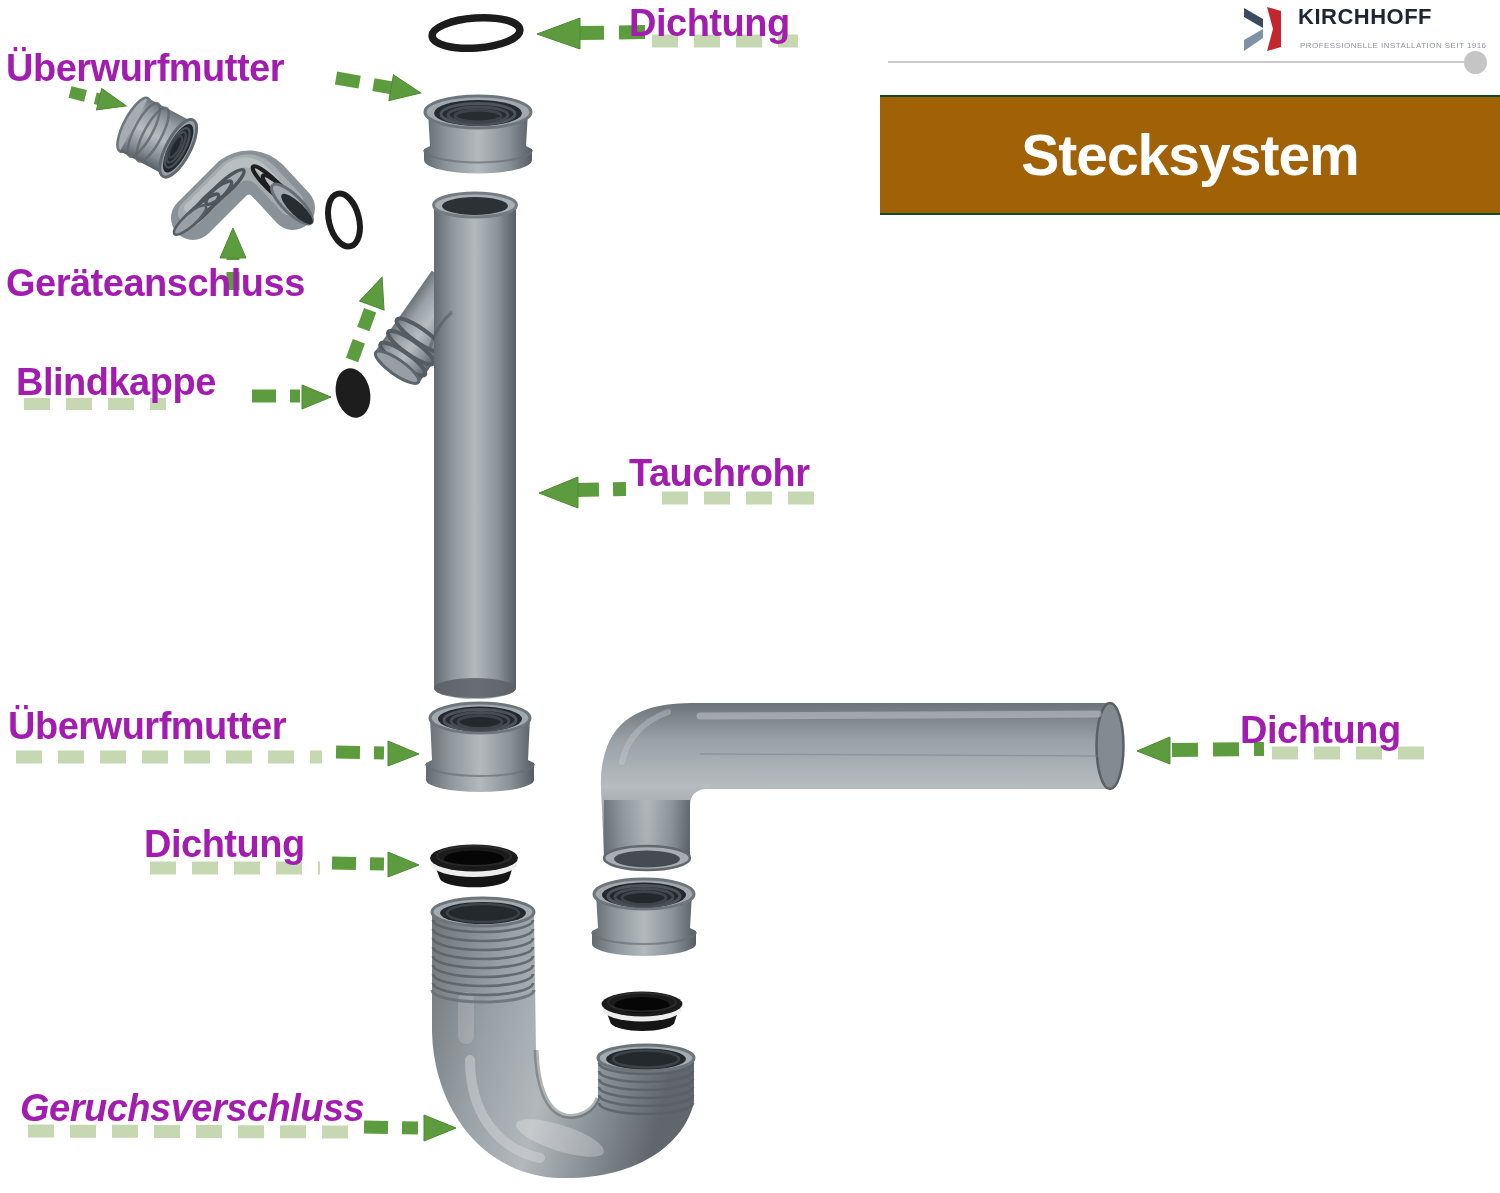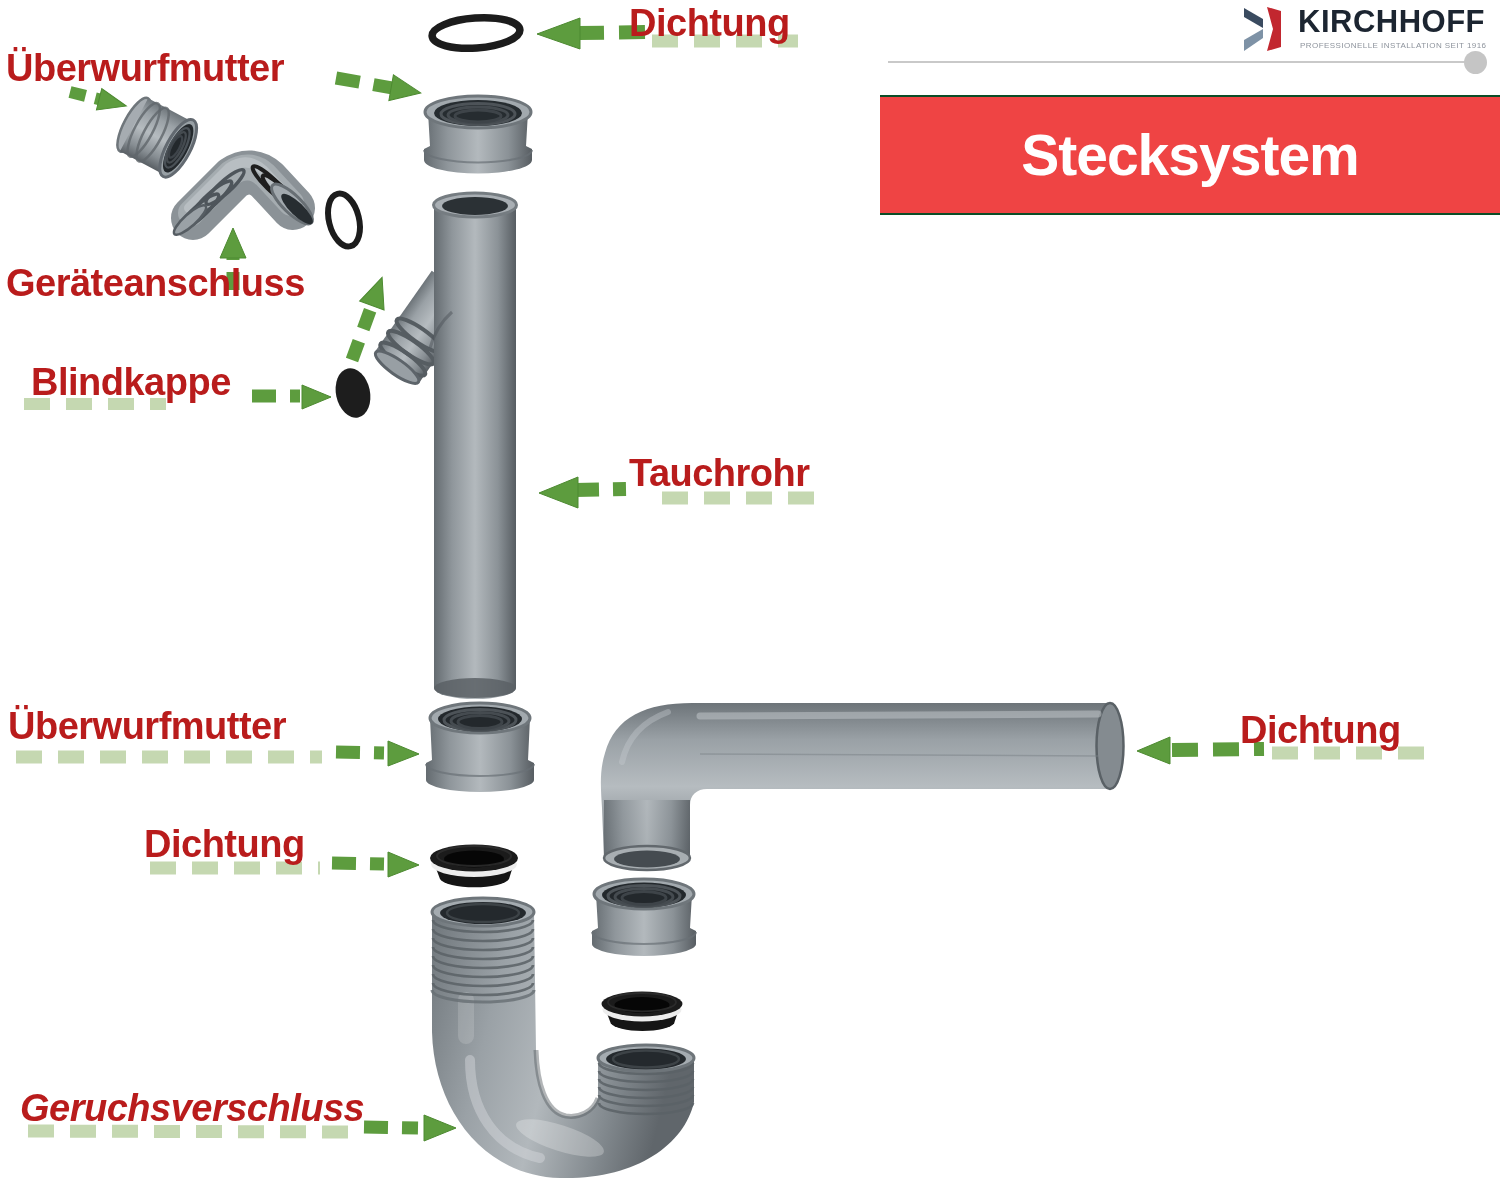--- a/index.html
+++ b/index.html
@@ -3,43 +3,43 @@
 <meta charset="utf-8">
 <style>
   html,body{margin:0;padding:0;}
   body{
     width:1500px;height:1193px;position:relative;background:#ffffff;
     font-family:"Liberation Sans",sans-serif;overflow:hidden;
   }
   .canvas{position:absolute;left:0;top:0;}
   .lbl{
     position:absolute;font-weight:700;font-size:38px;line-height:1.1;
-    color:#b91c1c;letter-spacing:-0.5px;white-space:nowrap;
+    color:#a21caf;letter-spacing:-0.5px;white-space:nowrap;
   }
   #lbl-uwm-top{left:6px;top:48px;}
   #lbl-dichtung-top{left:629px;top:3px;}
   #lbl-geraet{left:6px;top:263px;}
-  #lbl-blind{left:31px;top:362px;text-align:center;}
+  #lbl-blind{left:16px;top:362px;text-align:center;}
   #lbl-tauch{left:629px;top:453px;text-align:center;}
   #lbl-uwm-bot{left:8px;top:706px;}
   #lbl-dich-bot{left:144px;top:824px;}
   #lbl-wand{left:1240px;top:710px;}
   #lbl-geruch{left:20px;top:1088px;font-style:italic;}
   .banner{
     position:absolute;left:880px;top:95px;width:620px;height:120px;
-    background:#ef4444;border-top:2px solid #0b4d27;border-bottom:2px solid #0b4d27;
+    background:#a16207;border-top:2px solid #0b4d27;border-bottom:2px solid #0b4d27;
     display:flex;align-items:center;justify-content:center;box-sizing:border-box;
   }
   .banner span{color:#ffffff;font-weight:700;font-size:57px;letter-spacing:-1px;}
   .rule{position:absolute;left:888px;top:61px;width:580px;height:2px;background:#c9c9c9;}
   .knob{position:absolute;left:1464px;top:51px;width:23px;height:23px;border-radius:50%;background:#c5c5c5;}
   .logo{position:absolute;left:1242px;top:4px;width:256px;height:52px;}
   .logo-mark{position:absolute;left:0;top:1px;}
   .logo-name{
-    position:absolute;left:56px;top:2px;font-weight:700;font-size:31px;
+    position:absolute;left:56px;top:2px;font-weight:700;font-size:22px;
     color:#1c2531;letter-spacing:0.5px;line-height:1;
   }
   .logo-tagline{
     position:absolute;left:58px;top:37px;font-size:8px;color:#8d939c;
     letter-spacing:0.45px;white-space:nowrap;
   }
 </style>
 </head>
 <body>
 

